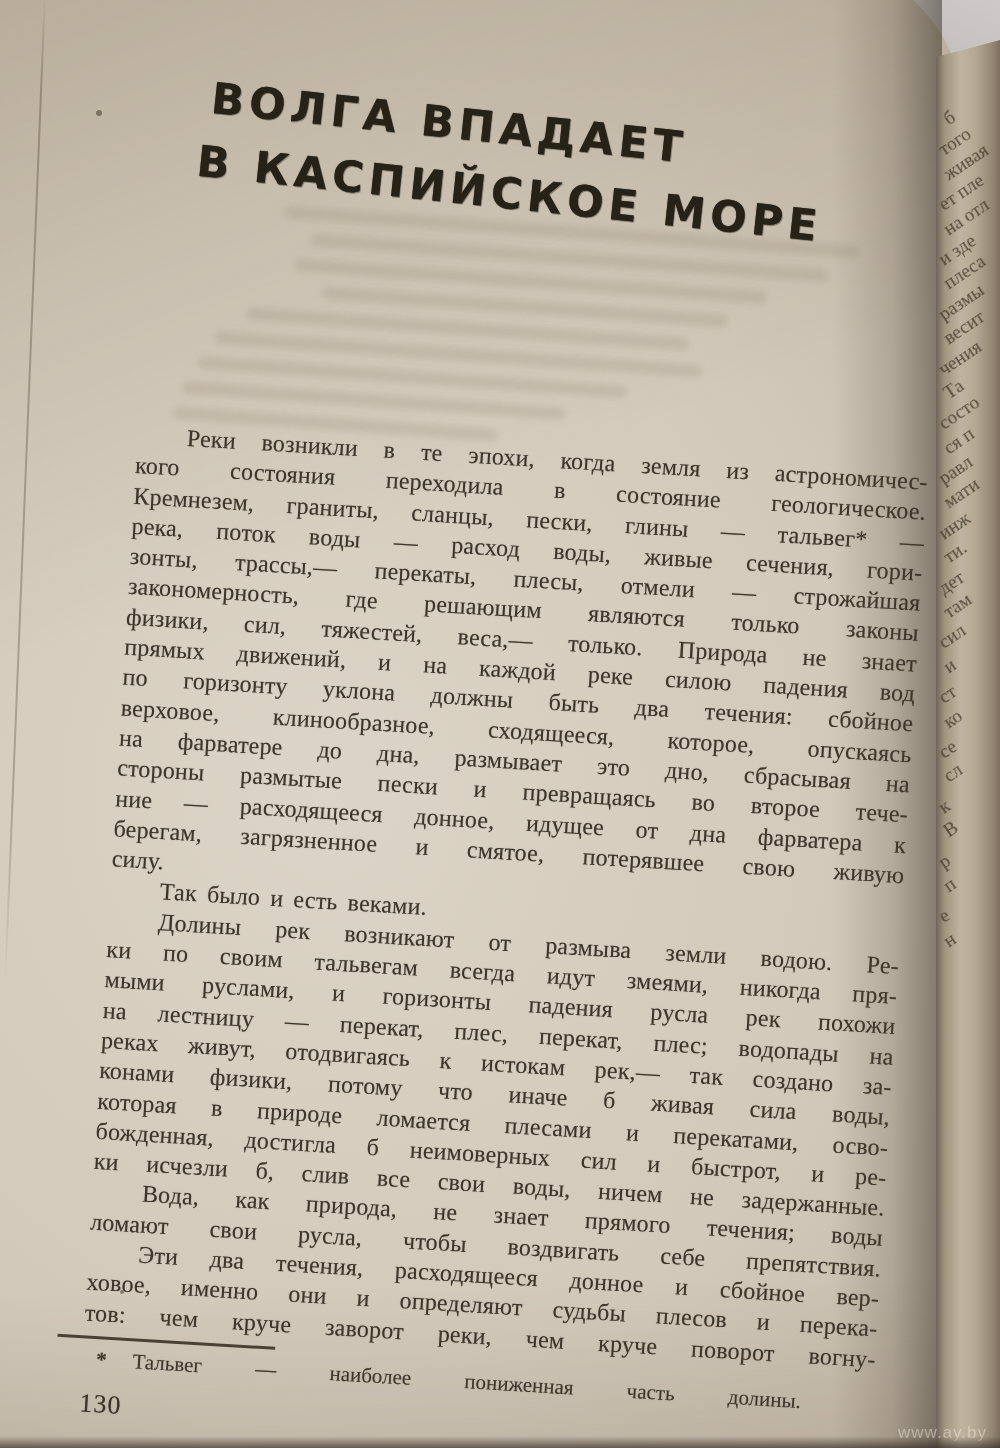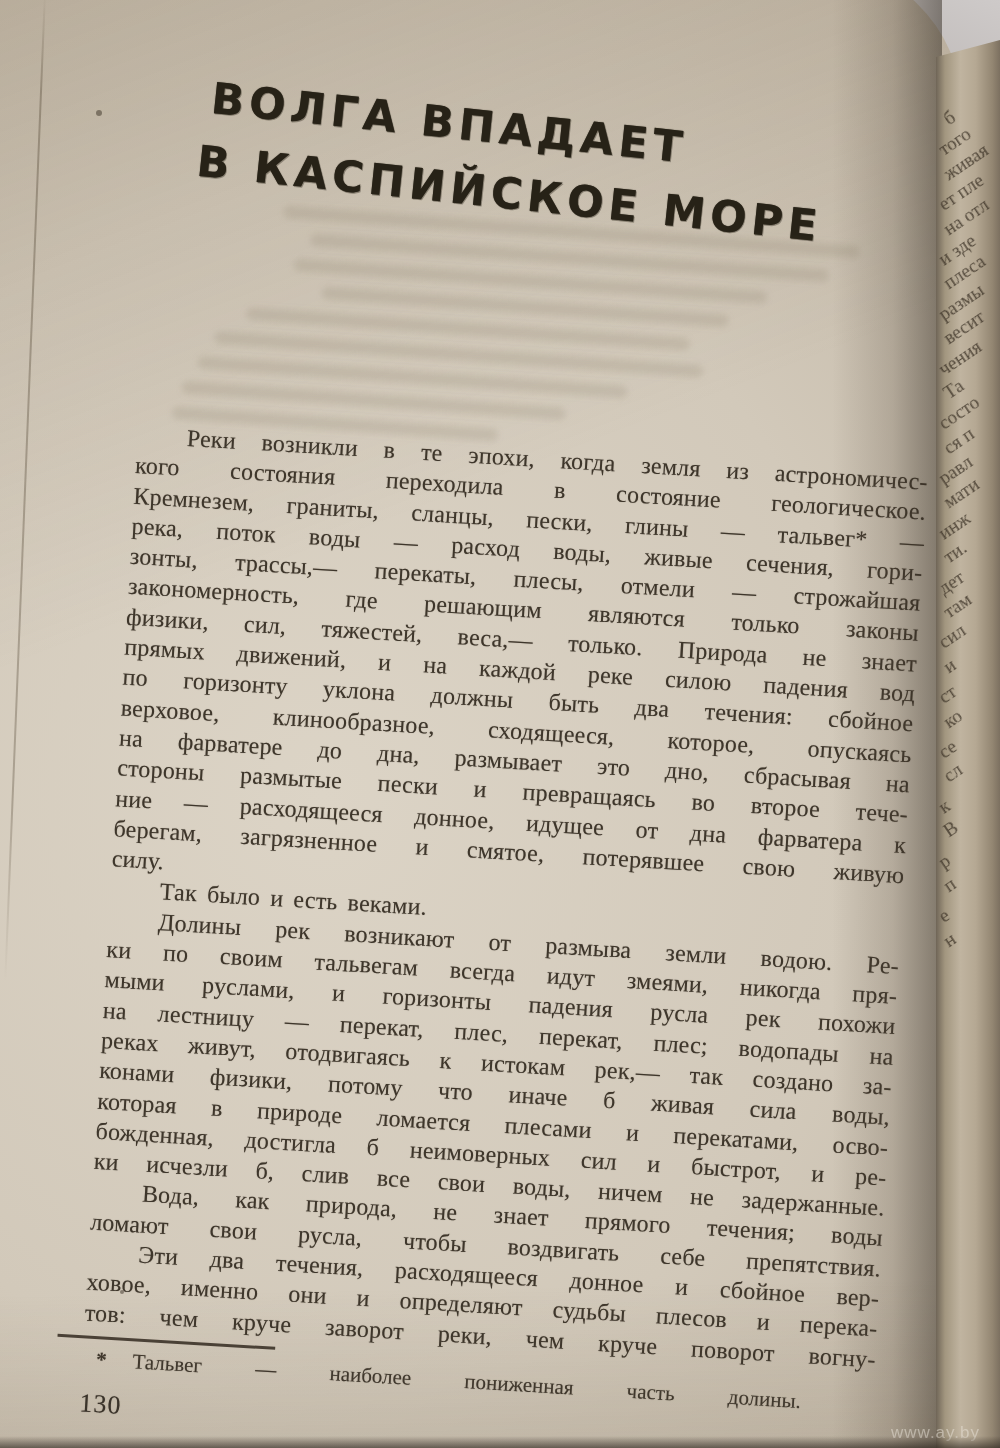--- a/index.html
+++ b/index.html
@@ -69,21 +69,21 @@
   .gutter{position:absolute;top:0;right:58px;width:110px;height:1448px;
     background:linear-gradient(90deg,rgba(80,68,54,0) 0%,rgba(80,68,54,.22) 55%,rgba(48,40,30,.5) 100%);}
   .right-strip{position:absolute;top:40px;right:0;width:64px;height:1408px;
     background:linear-gradient(90deg,#6f6557 0%,#a2967f 14%,#c0b4a0 38%,#b5a893 62%,#938672 88%,#7c7060 100%);
     clip-path:polygon(0 1.2%,100% 0,100% 100%,0 100%);}
   .fragments{position:absolute;top:118px;right:0;width:64px;}
   .frag{height:27.4px;font-size:19px;line-height:20px;white-space:nowrap;
     color:rgba(64,54,42,.82);filter:blur(.5px);
     transform:rotate(-34deg);transform-origin:left center;padding-left:8px;}
   .frag:nth-child(odd){padding-left:14px;}
-  .watermark{position:absolute;right:20px;bottom:5px;font-family:"Liberation Sans",sans-serif;
+  .watermark{position:absolute;right:13px;bottom:5px;font-family:"Liberation Sans",sans-serif;
     font-size:17px;letter-spacing:1px;color:rgba(235,229,220,.5);}
   .bottom-shade{position:absolute;left:0;bottom:0;width:100%;height:12px;
     background:linear-gradient(to top,rgba(38,31,24,.6),rgba(38,31,24,0));}
 </style>
 </head>
 <body>
 
 <div class="scene">
   <div class="sky"></div>
   <div class="white-corner"></div>

